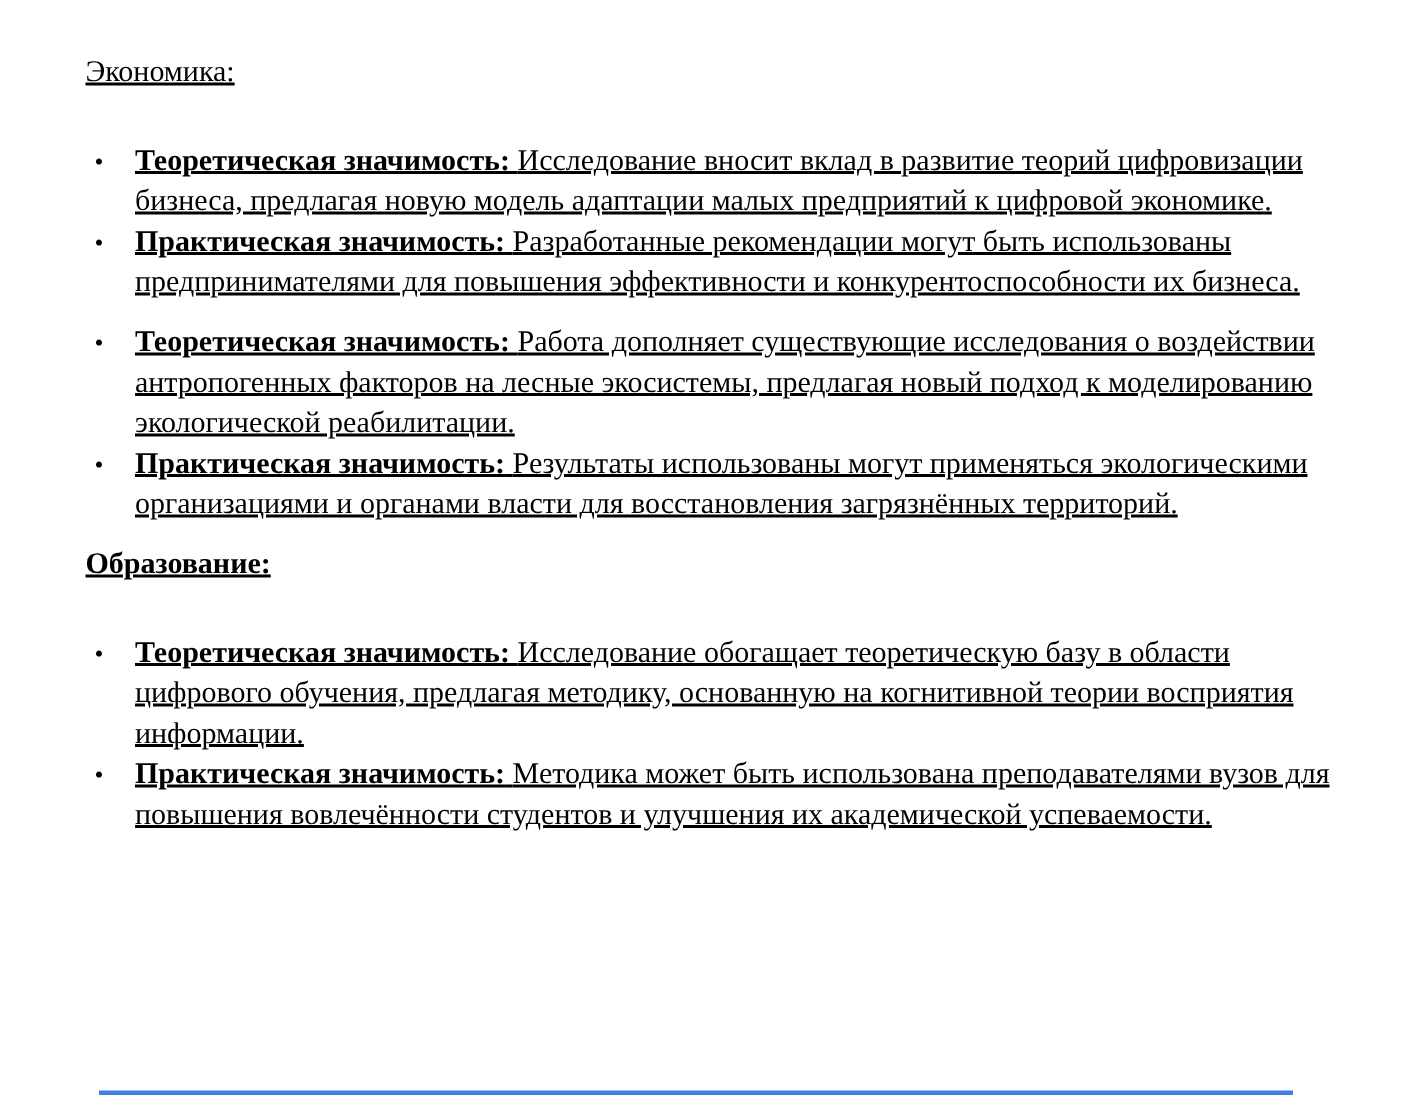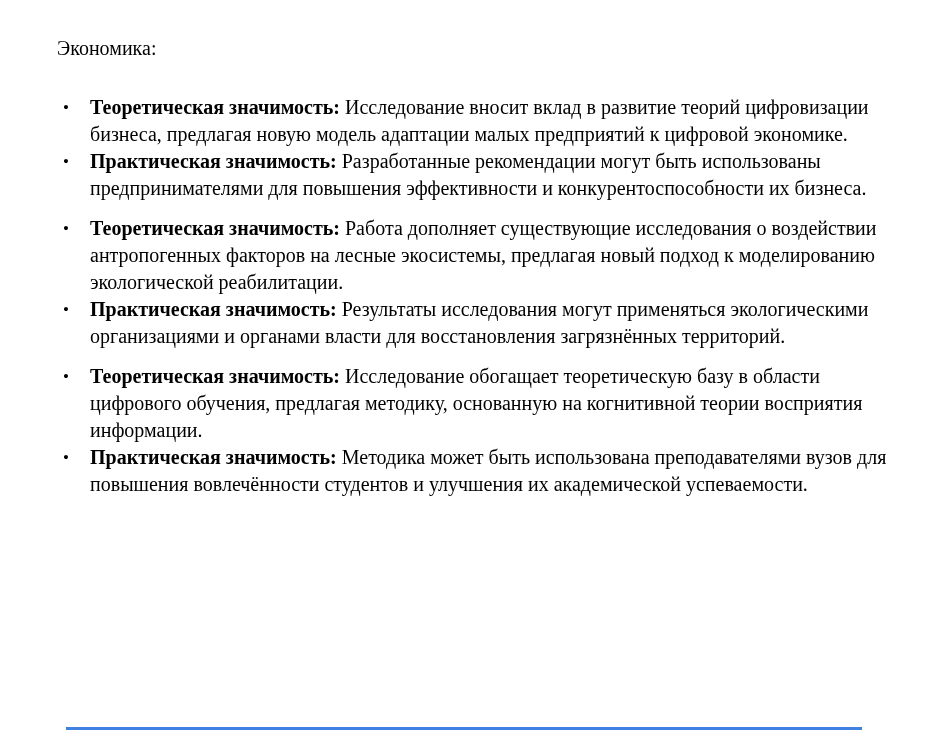--- a/index.html
+++ b/index.html
@@ -12,20 +12,21 @@
     height: 730px;
     position: relative;
     overflow: hidden;
     font-family: "Liberation Serif", serif;
     font-size: 20px;
     line-height: 27px;
     color: #000000;
   }
   .doc {
     padding: 35px 40px 0 57px;
+    text-decoration: underline;
   }
   .section-heading {
     margin: 0 0 32px 0;
     font-weight: normal;
   }
   .section-heading.bold {
     font-weight: bold;
   }
   .bullet-list {
     list-style: none;
@@ -59,20 +60,21 @@
 <body style="background: rgb(255, 255, 255); color: rgb(0, 0, 0);">
 
 <div class="doc" id="doc">
     <div class="section-heading">Экономика:</div>
     <ul class="bullet-list">
       <li><span class="marker">•</span><span class="item-label">Теоретическая значимость:</span> <span>Исследование вносит вклад в развитие теорий цифровизации бизнеса, предлагая новую модель адаптации малых предприятий к цифровой экономике.</span></li>
       <li><span class="marker">•</span><span class="item-label">Практическая значимость:</span> <span>Разработанные рекомендации могут быть использованы предпринимателями для повышения эффективности и конкурентоспособности их бизнеса.</span></li>
     </ul>
     <ul class="bullet-list">
       <li><span class="marker">•</span><span class="item-label">Теоретическая значимость:</span> <span>Работа дополняет существующие исследования о воздействии антропогенных факторов на лесные экосистемы, предлагая новый подход к моделированию экологической реабилитации.</span></li>
-      <li><span class="marker">•</span><span class="item-label">Практическая значимость:</span> <span>Результаты исследования могут применяться экологическими организациями и органами власти для восстановления загрязнённых территорий.</span></li>
+      <li><span class="marker">•</span><span class="item-label">Практическая значимость:</span> <span>Результаты использованы могут применяться экологическими организациями и органами власти для восстановления загрязнённых территорий.</span></li>
     </ul>
+    <div class="section-heading bold">Образование:</div>
     <ul class="bullet-list">
       <li><span class="marker">•</span><span class="item-label">Теоретическая значимость:</span> <span>Исследование обогащает теоретическую базу в области цифрового обучения, предлагая методику, основанную на когнитивной теории восприятия информации.</span></li>
       <li><span class="marker">•</span><span class="item-label">Практическая значимость:</span> <span>Методика может быть использована преподавателями вузов для повышения вовлечённости студентов и улучшения их академической успеваемости.</span></li>
     </ul>
   </div>
 <div class="bottom-line" style="background: rgb(64, 128, 224);"></div>
 
 </body></html>

